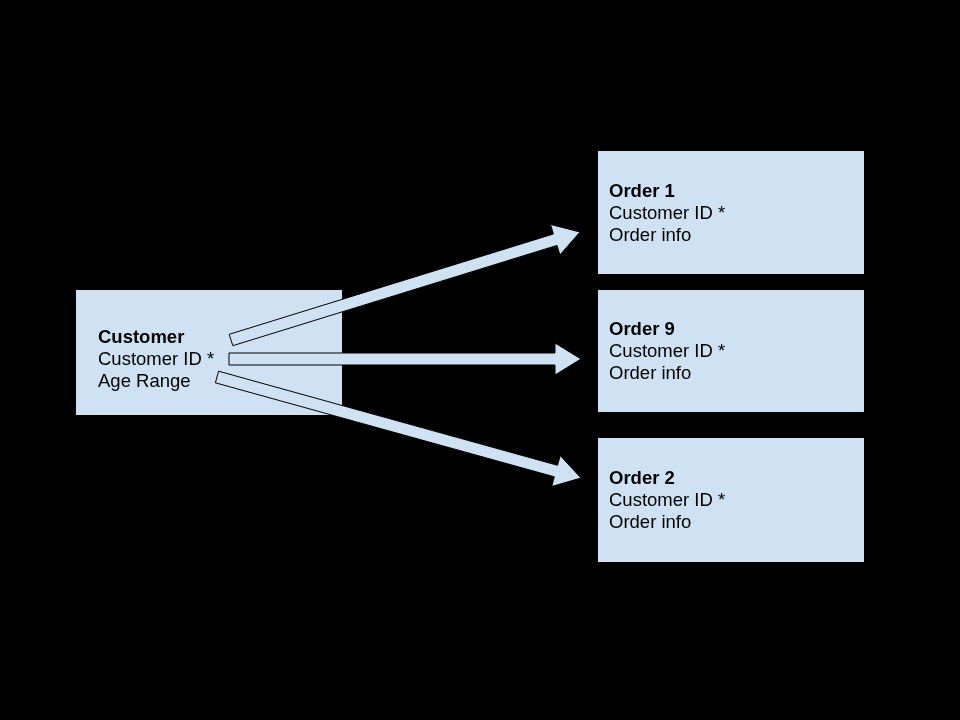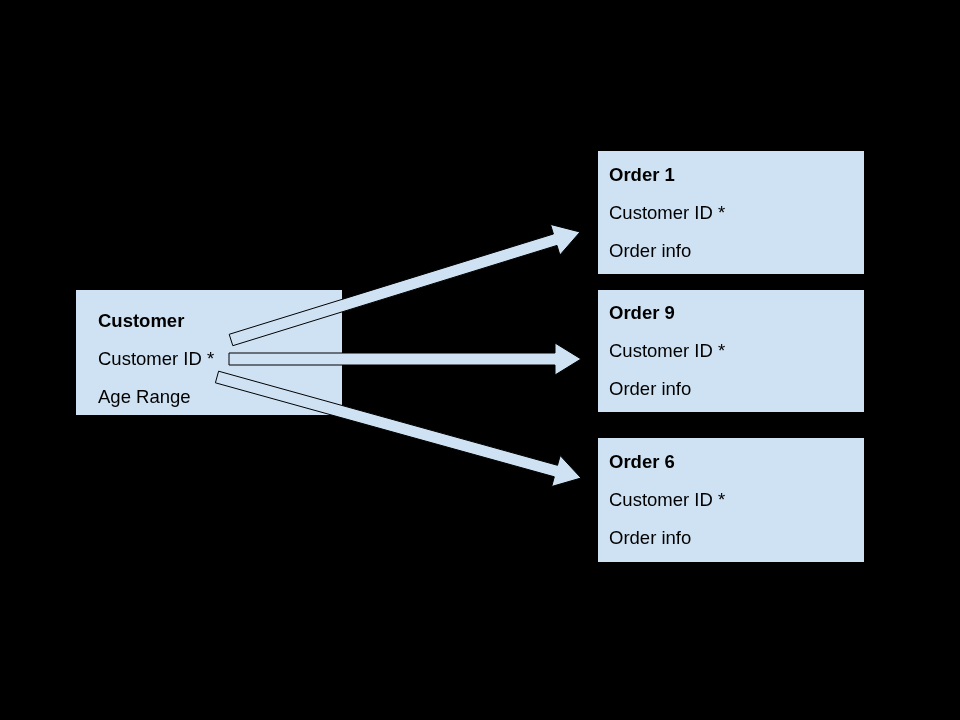--- a/index.html
+++ b/index.html
@@ -18,21 +18,20 @@
     position: absolute;
     box-sizing: border-box;
     background: #cfe2f3;
     border: 1px solid #000000;
     display: flex;
     flex-direction: column;
     justify-content: center;
     font-size: 18.5px;
     line-height: 22px;
     color: #000000;
-    gap: 16px;
   }
   .node-title { font-weight: bold; }
 
   #node-customers { left: 75px;  top: 289px; width: 268px; height: 127px; padding-left: 22px; padding-top: 12px; }
   #node-order-1   { left: 597px; top: 150px; width: 268px; height: 125px; padding-left: 11px; }
   #node-order-2   { left: 597px; top: 289px; width: 268px; height: 124px; padding-left: 11px; }
   #node-order-3   { left: 597px; top: 437px; width: 268px; height: 126px; padding-left: 11px; }
 
   svg.connector-layer {
     position: absolute;
@@ -62,21 +61,21 @@
     <div class="node-line">Order info</div>
   </div>
 
   <div class="node" id="node-order-2">
     <div class="node-title">Order 9</div>
     <div class="node-line">Customer ID *</div>
     <div class="node-line">Order info</div>
   </div>
 
   <div class="node" id="node-order-3">
-    <div class="node-title">Order 6</div>
+    <div class="node-title">Order 2</div>
     <div class="node-line">Customer ID *</div>
     <div class="node-line">Order info</div>
   </div>
 
   <svg class="connector-layer" viewBox="0 0 960 720">
     <polygon points="232.8,345.7 557.0,245.4 559.9,255.0 580,232 550.5,224.4 553.4,234.0 229.2,334.3" fill="#cfe2f3"></polygon>
     <polygon points="229,365 555,365 555,375 581,359 555,343 555,353 229,353" fill="#cfe2f3"></polygon>
     <polygon points="215.4,382.8 554.3,476.8 551.7,486.5 581,478 560.2,455.6 557.5,465.3 218.6,371.2" fill="#cfe2f3"></polygon>
   </svg>
 

